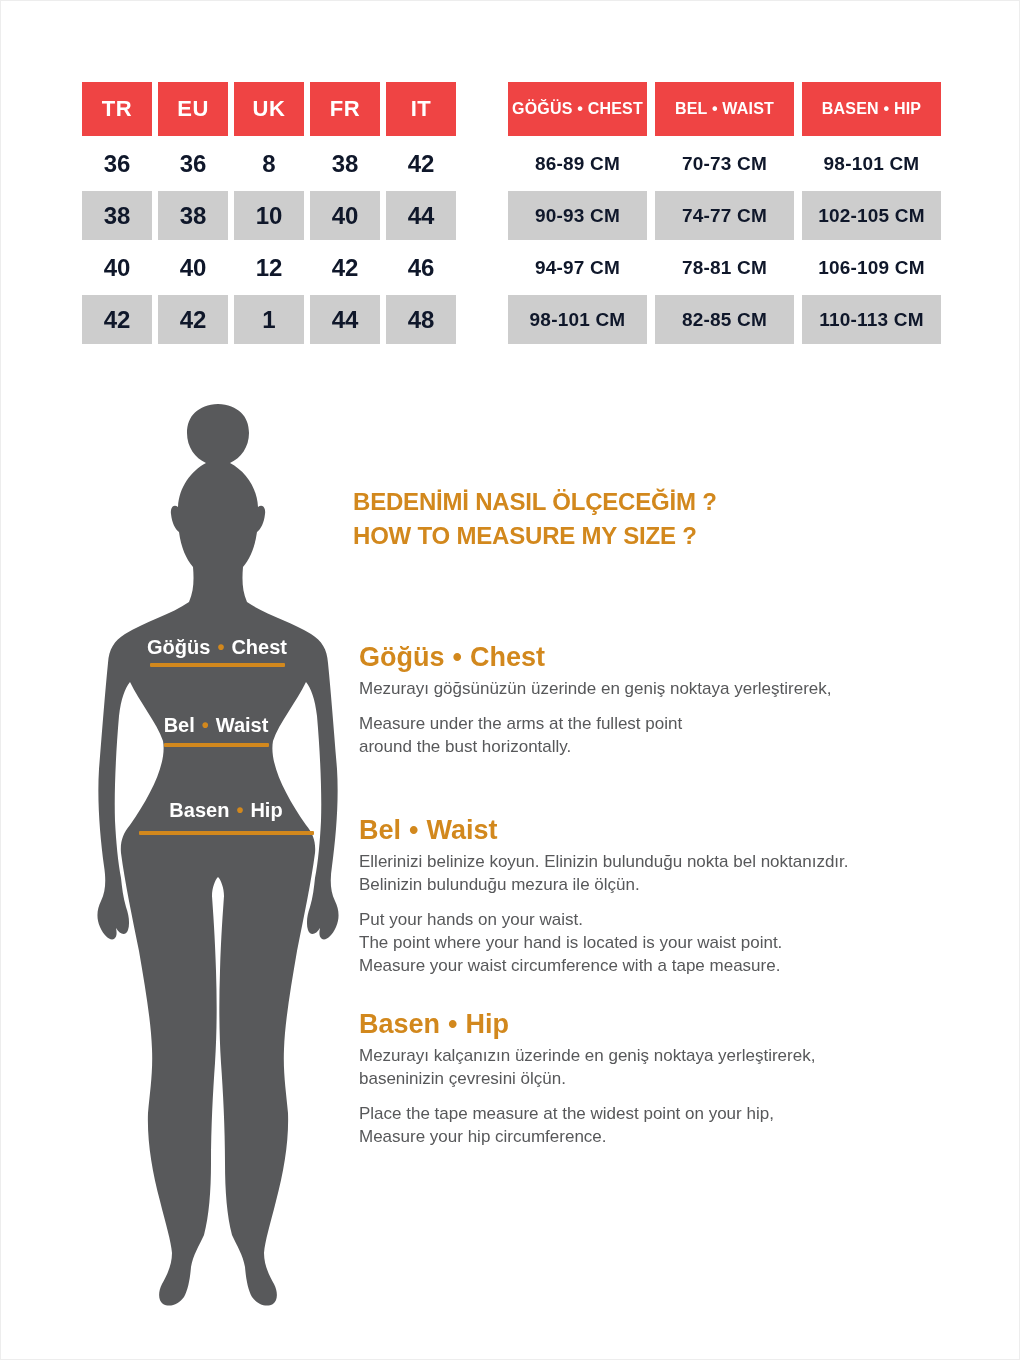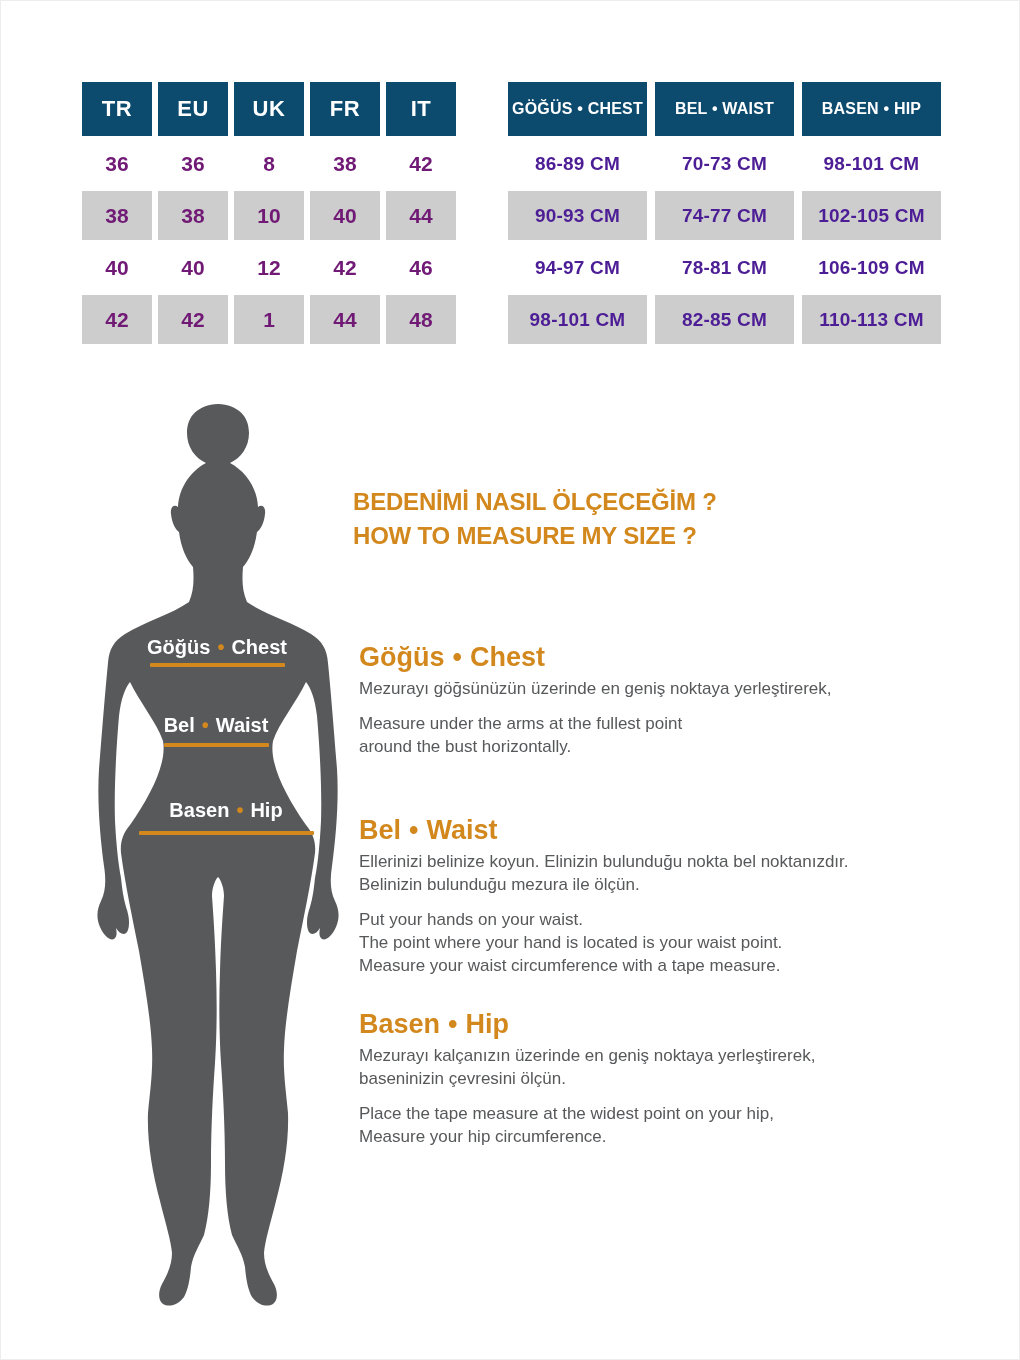--- a/index.html
+++ b/index.html
@@ -6,25 +6,25 @@
   .page{
     position:relative;width:1020px;height:1360px;background:#ffffff;
     border:1px solid #ededed;box-sizing:border-box;overflow:hidden;
     font-family:"Liberation Sans",sans-serif;
   }
   
   .sgrid{position:absolute;display:grid;}
   .size-table{left:81px;top:81px;grid-template-columns:repeat(5,70px);grid-template-rows:54px repeat(4,49px);gap:3px 6px;}
   .measure-table{left:507px;top:81px;grid-template-columns:repeat(3,139px);grid-template-rows:54px repeat(4,49px);gap:3px 8px;}
   .cell{display:flex;align-items:center;justify-content:center;white-space:nowrap;}
-  .th{background:#0c4a6e;color:#ffffff;font-weight:700;}
+  .th{background:#ef4444;color:#ffffff;font-weight:700;}
   .size-table .th{font-size:22px;letter-spacing:.5px;}
   .measure-table .th{font-size:16px;letter-spacing:.2px;}
-  .size-table .td{font-size:21px;font-weight:700;color:#701a75;}
-  .measure-table .td{font-size:19px;font-weight:700;color:#4c1d95;letter-spacing:.2px;}
+  .size-table .td{font-size:24px;font-weight:700;color:#0f172a;}
+  .measure-table .td{font-size:19px;font-weight:700;color:#0f172a;letter-spacing:.2px;}
   .row-gray{background:#CDCDCD;}
   
   .figure-wrap{position:absolute;left:67px;top:400px;width:300px;height:915px;}
   .figure-wrap svg{position:absolute;left:0;top:0;}
   .body-label{position:absolute;width:180px;text-align:center;color:#ffffff;font-weight:700;font-size:20px;line-height:24px;white-space:nowrap;}
   .body-label .dot{color:#D2881D;margin:0 7px;}
   .body-label .lbl-line{height:4px;background:#D2881D;margin:0 auto;border-radius:1px;}
   .lbl-chest{left:59px;top:234px;}  .lbl-chest .lbl-line{width:135px;margin-top:4px;}
   .lbl-waist{left:58px;top:312px;}  .lbl-waist .lbl-line{width:105px;margin-top:6px;}
   .lbl-hip{left:68px;top:397px;}    .lbl-hip .lbl-line{width:175px;margin-top:9px;}

